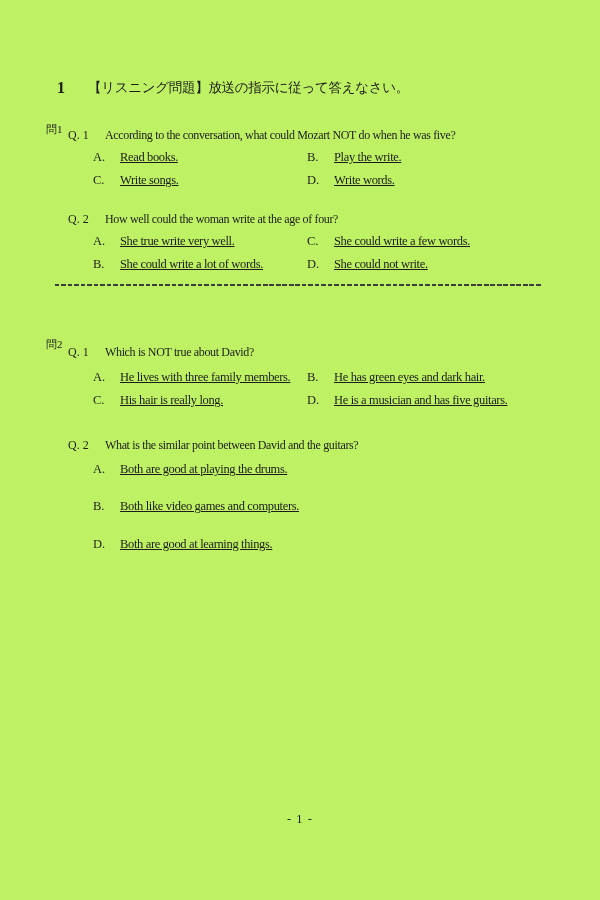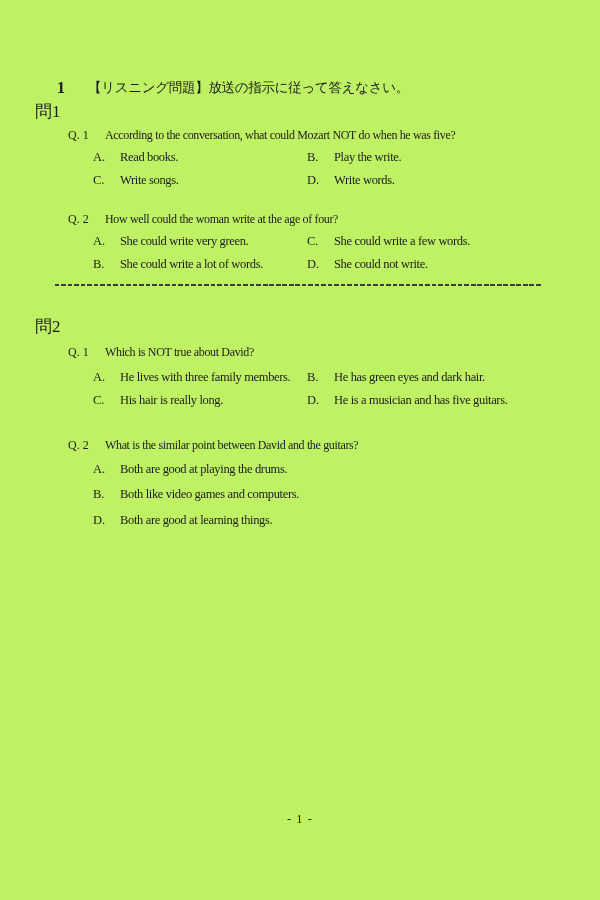--- a/index.html
+++ b/index.html
@@ -23,37 +23,38 @@
   .sec-num {
     display: inline-block;
     width: 31px;
     font-size: 16px;
     font-weight: bold;
     vertical-align: bottom;
   }
   .sec-title { font-size: 13.5px; letter-spacing: -0.3px; }
 
   
-  .mon { left: 35px; font-size: 17px; line-height: 17px; }
+  .mon { left: 46px; font-size: 11px; line-height: 17px; margin-top: 18px; }
 
   
   .qline { left: 68px; font-size: 12px; line-height: 17px; letter-spacing: -0.35px; }
   .qnum { display: inline-block; width: 37px; letter-spacing: 0; }
 
   
-  .opts { left: 93px; font-size: 12.5px; letter-spacing: -0.35px; }
+  .opts { left: 93px; font-size: 12.5px; letter-spacing: -0.35px; text-decoration: underline; }
   .opts.two-col {
     display: grid;
     grid-template-columns: 214px auto;
     grid-auto-rows: 23px;
   }
   .opts.one-col {
     display: grid;
     grid-template-columns: auto;
     grid-auto-rows: 25.3px;
+    gap: 12px;
   }
   .opt { white-space: nowrap; line-height: 17px; }
   .letter { display: inline-block; width: 27px; letter-spacing: 0; }
 
   
   .divider {
     left: 55px;
     top: 284px;
     width: 487px;
     height: 2px;
@@ -90,21 +91,21 @@
     <div class="opt"><span class="letter">B.</span><span>Play the write.</span></div>
     <div class="opt"><span class="letter">C.</span><span>Write songs.</span></div>
     <div class="opt"><span class="letter">D.</span><span>Write words.</span></div>
   </div>
 
   <div class="abs qline" style="top:211px">
     <span class="qnum">Q. 2</span><span>How well could the woman write at the age of four?</span>
   </div>
 
   <div class="abs opts two-col" style="top:233px">
-    <div class="opt"><span class="letter">A.</span><span>She could write very green.</span></div>
+    <div class="opt"><span class="letter">A.</span><span>She true write very well.</span></div>
     <div class="opt"><span class="letter">C.</span><span>She could write a few words.</span></div>
     <div class="opt"><span class="letter">B.</span><span>She could write a lot of words.</span></div>
     <div class="opt"><span class="letter">D.</span><span>She could not write.</span></div>
   </div>
 
   <div class="abs divider"></div>
 
   <div class="abs mon" style="top:318px">問2</div>
 
   <div class="abs qline" style="top:344px">

